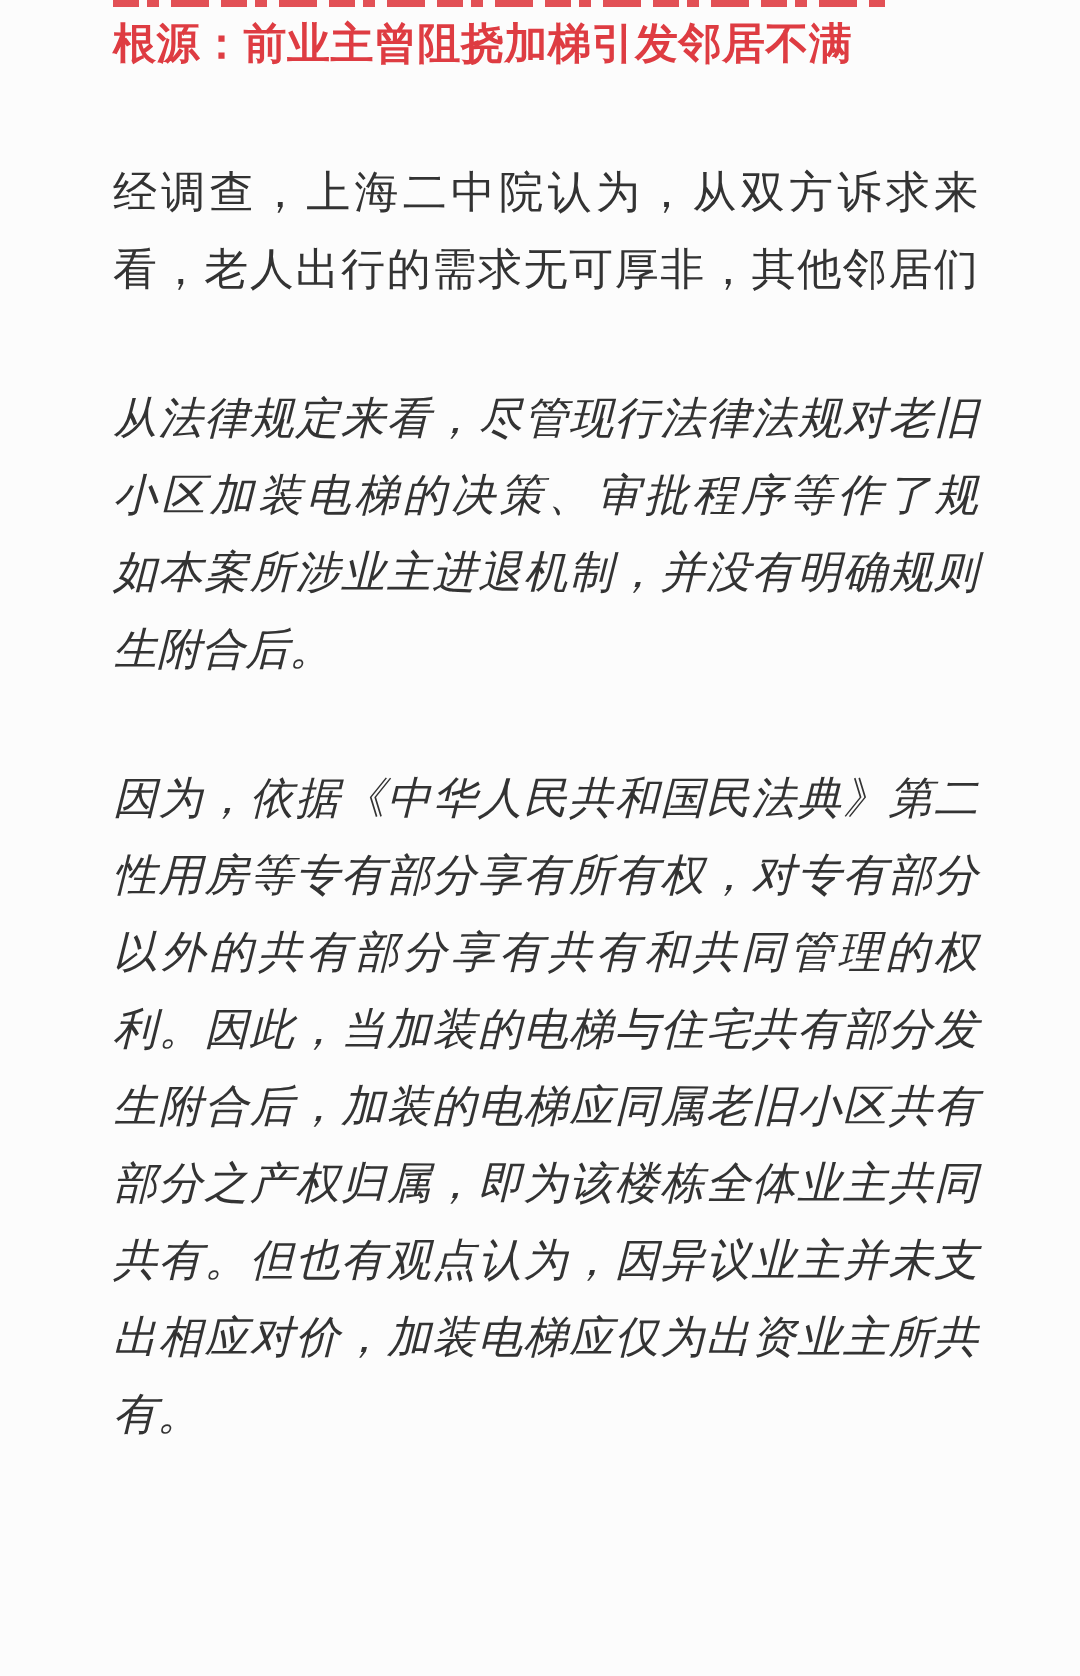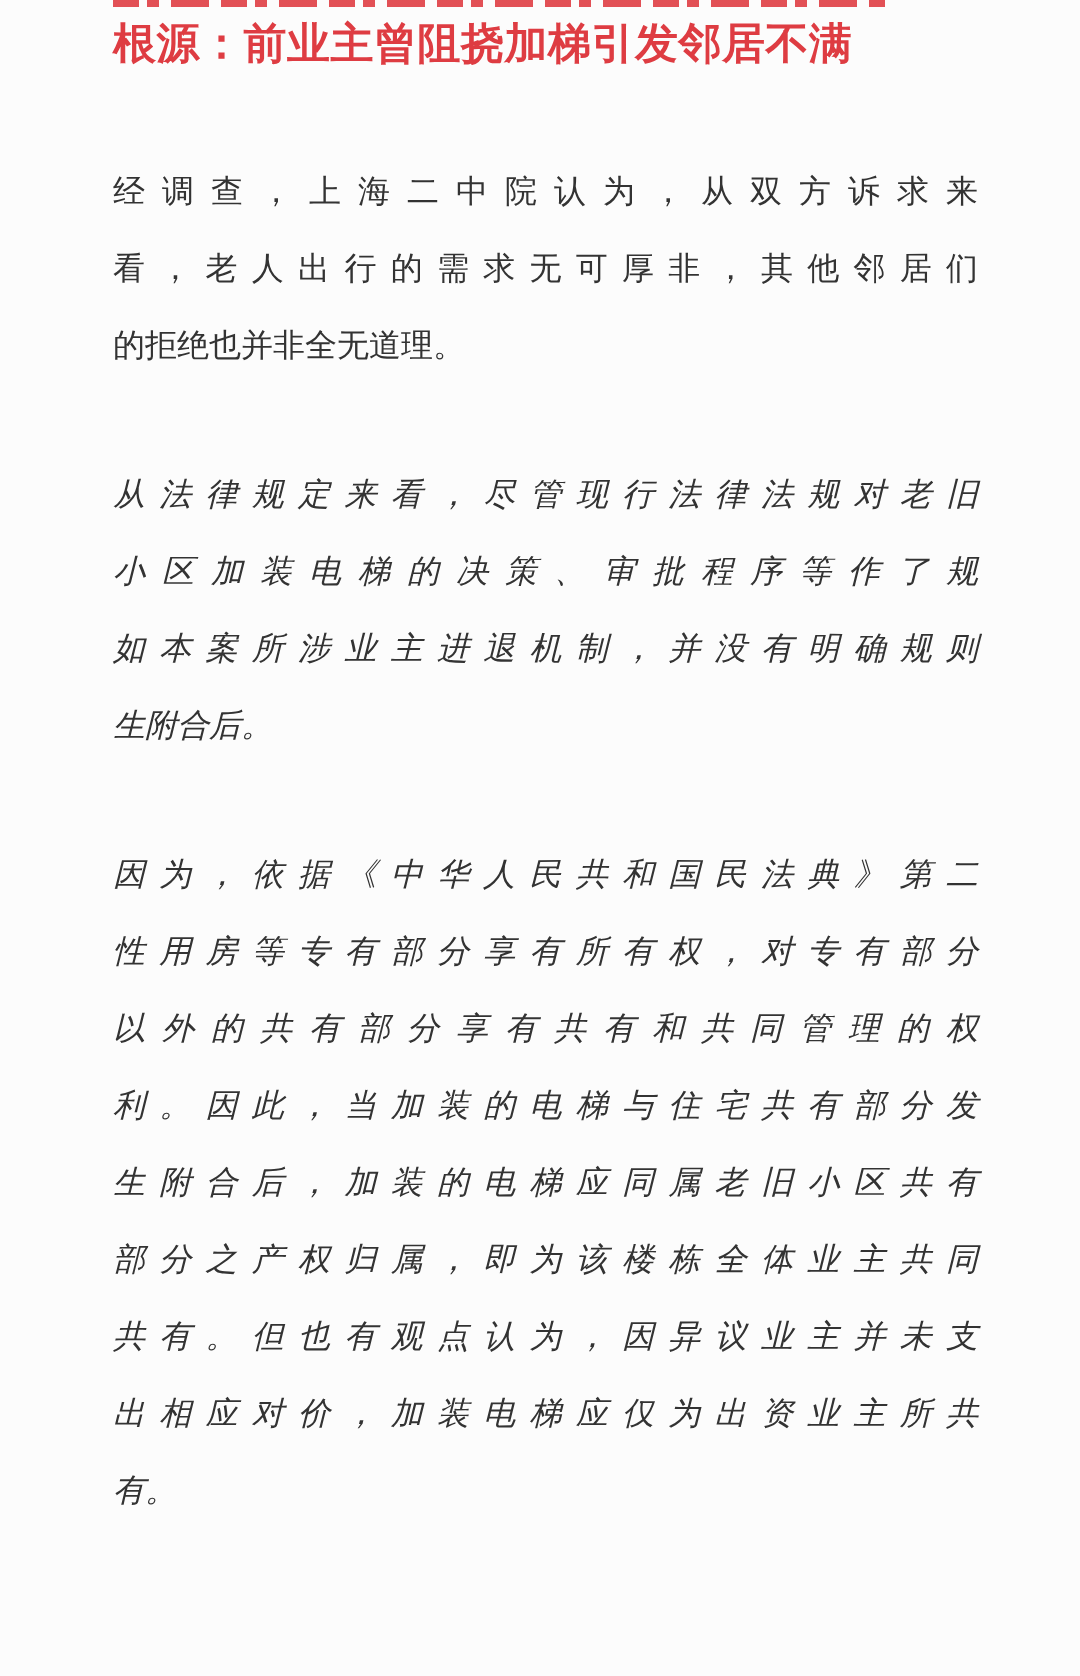--- a/index.html
+++ b/index.html
@@ -47,42 +47,41 @@
   }
   .article-body {
     margin-top: 84px;
   }
   .para {
     margin: 0 0 0 0;
     color: #333333;
   }
   .para + .para { margin-top: 72px; font-style: italic; }
   .line {
-    font-size: 32px;
+    font-size: 44px;
     line-height: 77px;
     color: #333333;
     text-align: justify;
     text-align-last: justify;
     white-space: nowrap;
   }
   .line.last {
     text-align-last: left;
   }
 </style>
 </head>
 <body style="background: rgb(252, 252, 252);">
 
 <div class="page">
   <div class="top-fragment"></div>
   <h1 class="headline">根源：前业主曾阻挠加梯引发邻居不满</h1>
   <div class="article-body">
       <div class="para">
         <div class="line">经调查，上海二中院认为，从双方诉求来</div>
         <div class="line">看，老人出行的需求无可厚非，其他邻居们</div>
-        <div class="line last">的拒绝也并非全无道理。</div>
       </div>
       <div class="para">
         <div class="line">从法律规定来看，尽管现行法律法规对老旧</div>
         <div class="line">小区加装电梯的决策、审批程序等作了规</div>
         <div class="line">如本案所涉业主进退机制，并没有明确规则</div>
         <div class="line last">生附合后。</div>
       </div>
       <div class="para">
         <div class="line">因为，依据《中华人民共和国民法典》第二</div>
         <div class="line">性用房等专有部分享有所有权，对专有部分</div>

